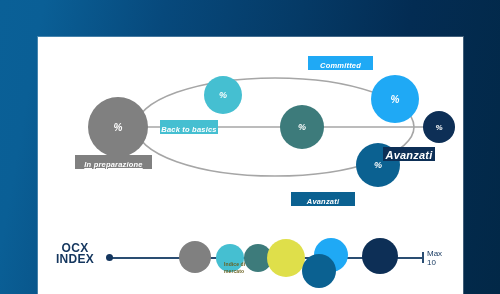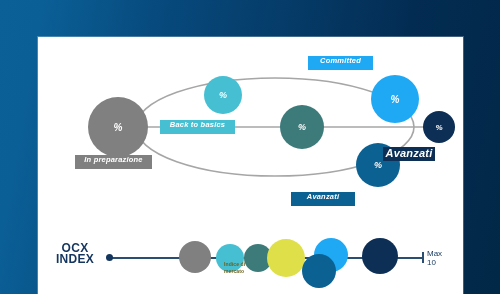--- a/index.html
+++ b/index.html
@@ -52,21 +52,21 @@
     box-sizing: border-box;
   }
 
   .tag {
     position: absolute;
     color: #ffffff;
     font-weight: bold;
     font-style: italic;
     white-space: nowrap;
     display: flex;
-    align-items: flex-start;
+    align-items: flex-end;
     justify-content: center;
     box-sizing: border-box;
     letter-spacing: 0.2px;
   }
 
   
   #ocx-row {
     position: absolute;
     left: 0;
     top: 190px;
@@ -166,25 +166,25 @@
     </div>
 
     <div class="bubble" style="left:318px; top:106px; width:44px; height:44px; background:#0b6191; font-size:9px;">
       <span>%</span>
     </div>
 
     <div class="bubble" style="left:385px; top:74px; width:32px; height:32px; background:#0d2f56; font-size:8px;">
       <span>%</span>
     </div>
 
-    <div class="tag" style="left:37px; top:118px; width:77px; height:14px; background:#808080; font-size:7.5px;">
+    <div class="tag" style="left:37px; top:118px; width:77px; height:14px; background:#808080; font-size:7.5px;text-decoration:underline;">
       <span>In preparazione</span>
     </div>
 
-    <div class="tag" style="left:122px; top:83px; width:75px; height:14px; background:#45bfd1; font-size:7.5px;">
+    <div class="tag" style="left:122px; top:83px; width:58px; height:14px; background:#45bfd1; font-size:7.5px;">
       <span>Back to basics</span>
     </div>
 
 
     <div class="tag" style="left:270px; top:19px; width:65px; height:14px; background:#1fa9f5; font-size:7.5px;">
       <span>Committed</span>
     </div>
 
     <div class="tag" style="left:253px; top:155px; width:64px; height:14px; background:#0b6191; font-size:7.5px;">
       <span>Avanzati</span>

